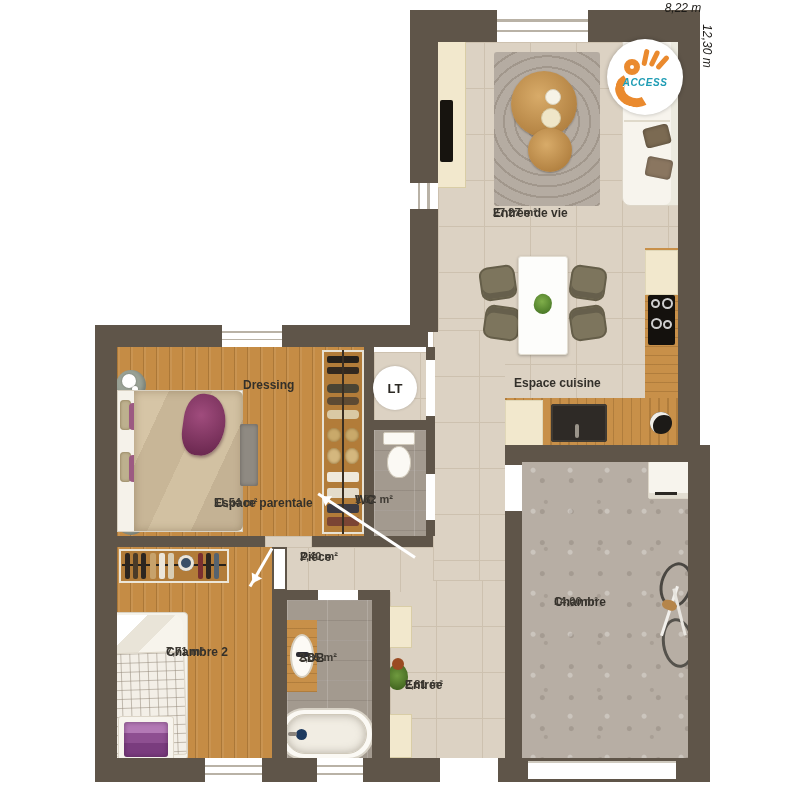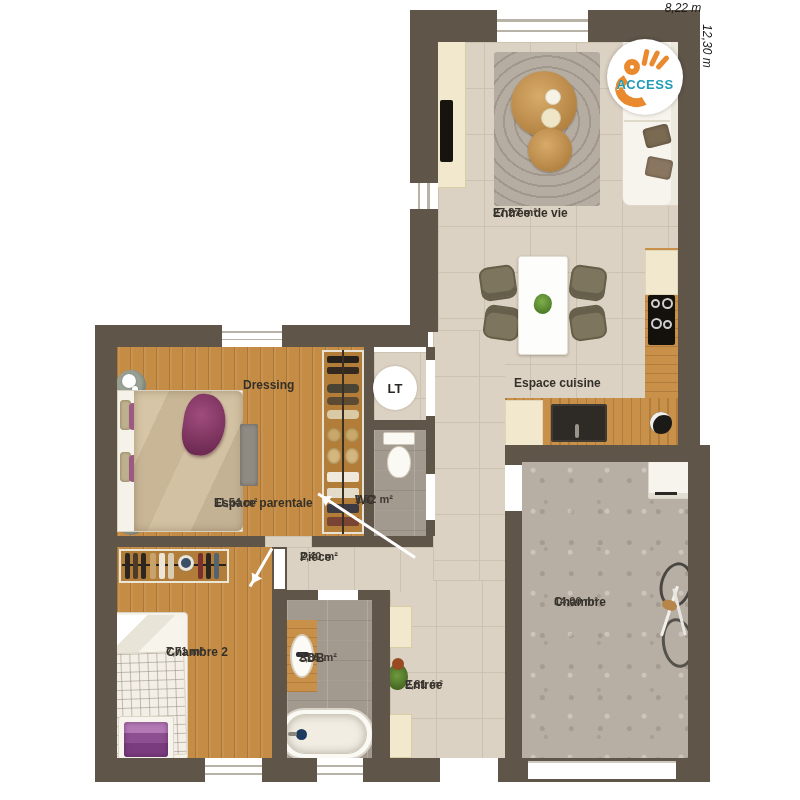--- a/index.html
+++ b/index.html
@@ -70,22 +70,22 @@
   
   .bar{border-radius:2px;}
 
   
   .logo{width:76px;height:76px;border-radius:50%;background:#fff;box-shadow:0 0 4px rgba(0,0,0,.25);z-index:50;}
   .logo .palm{left:8px;top:34px;width:40px;height:34px;border:9px solid transparent;
       border-bottom-color:var(--orange,#ea8a2e);border-left-color:var(--orange,#ea8a2e);
       border-radius:50%;transform:rotate(14deg);}
   .logo .okring{left:17px;top:20px;width:16px;height:16px;border:6px solid var(--orange,#ea8a2e);border-radius:50%;}
   .logo .finger{width:5px;height:17px;background:var(--orange,#ea8a2e);border-radius:3px;}
-  .logo .logo-text{left:0;top:38px;width:76px;text-align:center;font-weight:800;
-      font-size:13px;letter-spacing:.5px;color:var(--teal,#1e9cb4);text-shadow:0 1px 0 #fff;}
+  .logo .logo-text{left:0;top:38px;width:76px;text-align:center;font-weight:800;font-style:italic;
+      font-size:10px;letter-spacing:.5px;color:var(--teal,#1e9cb4);text-shadow:0 1px 0 #fff;}
   .lt-circle{border-radius:50%;background:#fff;box-shadow:0 0 3px rgba(0,0,0,.2);
       display:flex;align-items:center;justify-content:center;font-weight:700;font-size:13px;color:#2b2823;z-index:30;}
 </style>
 </head>
 <body>
 
 <div id="stage">
 
   <div class="floor-tile" style="left:438px;top:42px;width:240px;height:404px;"></div>
   <div class="floor-tile" style="left:433px;top:330px;width:72px;height:428px;"></div>

